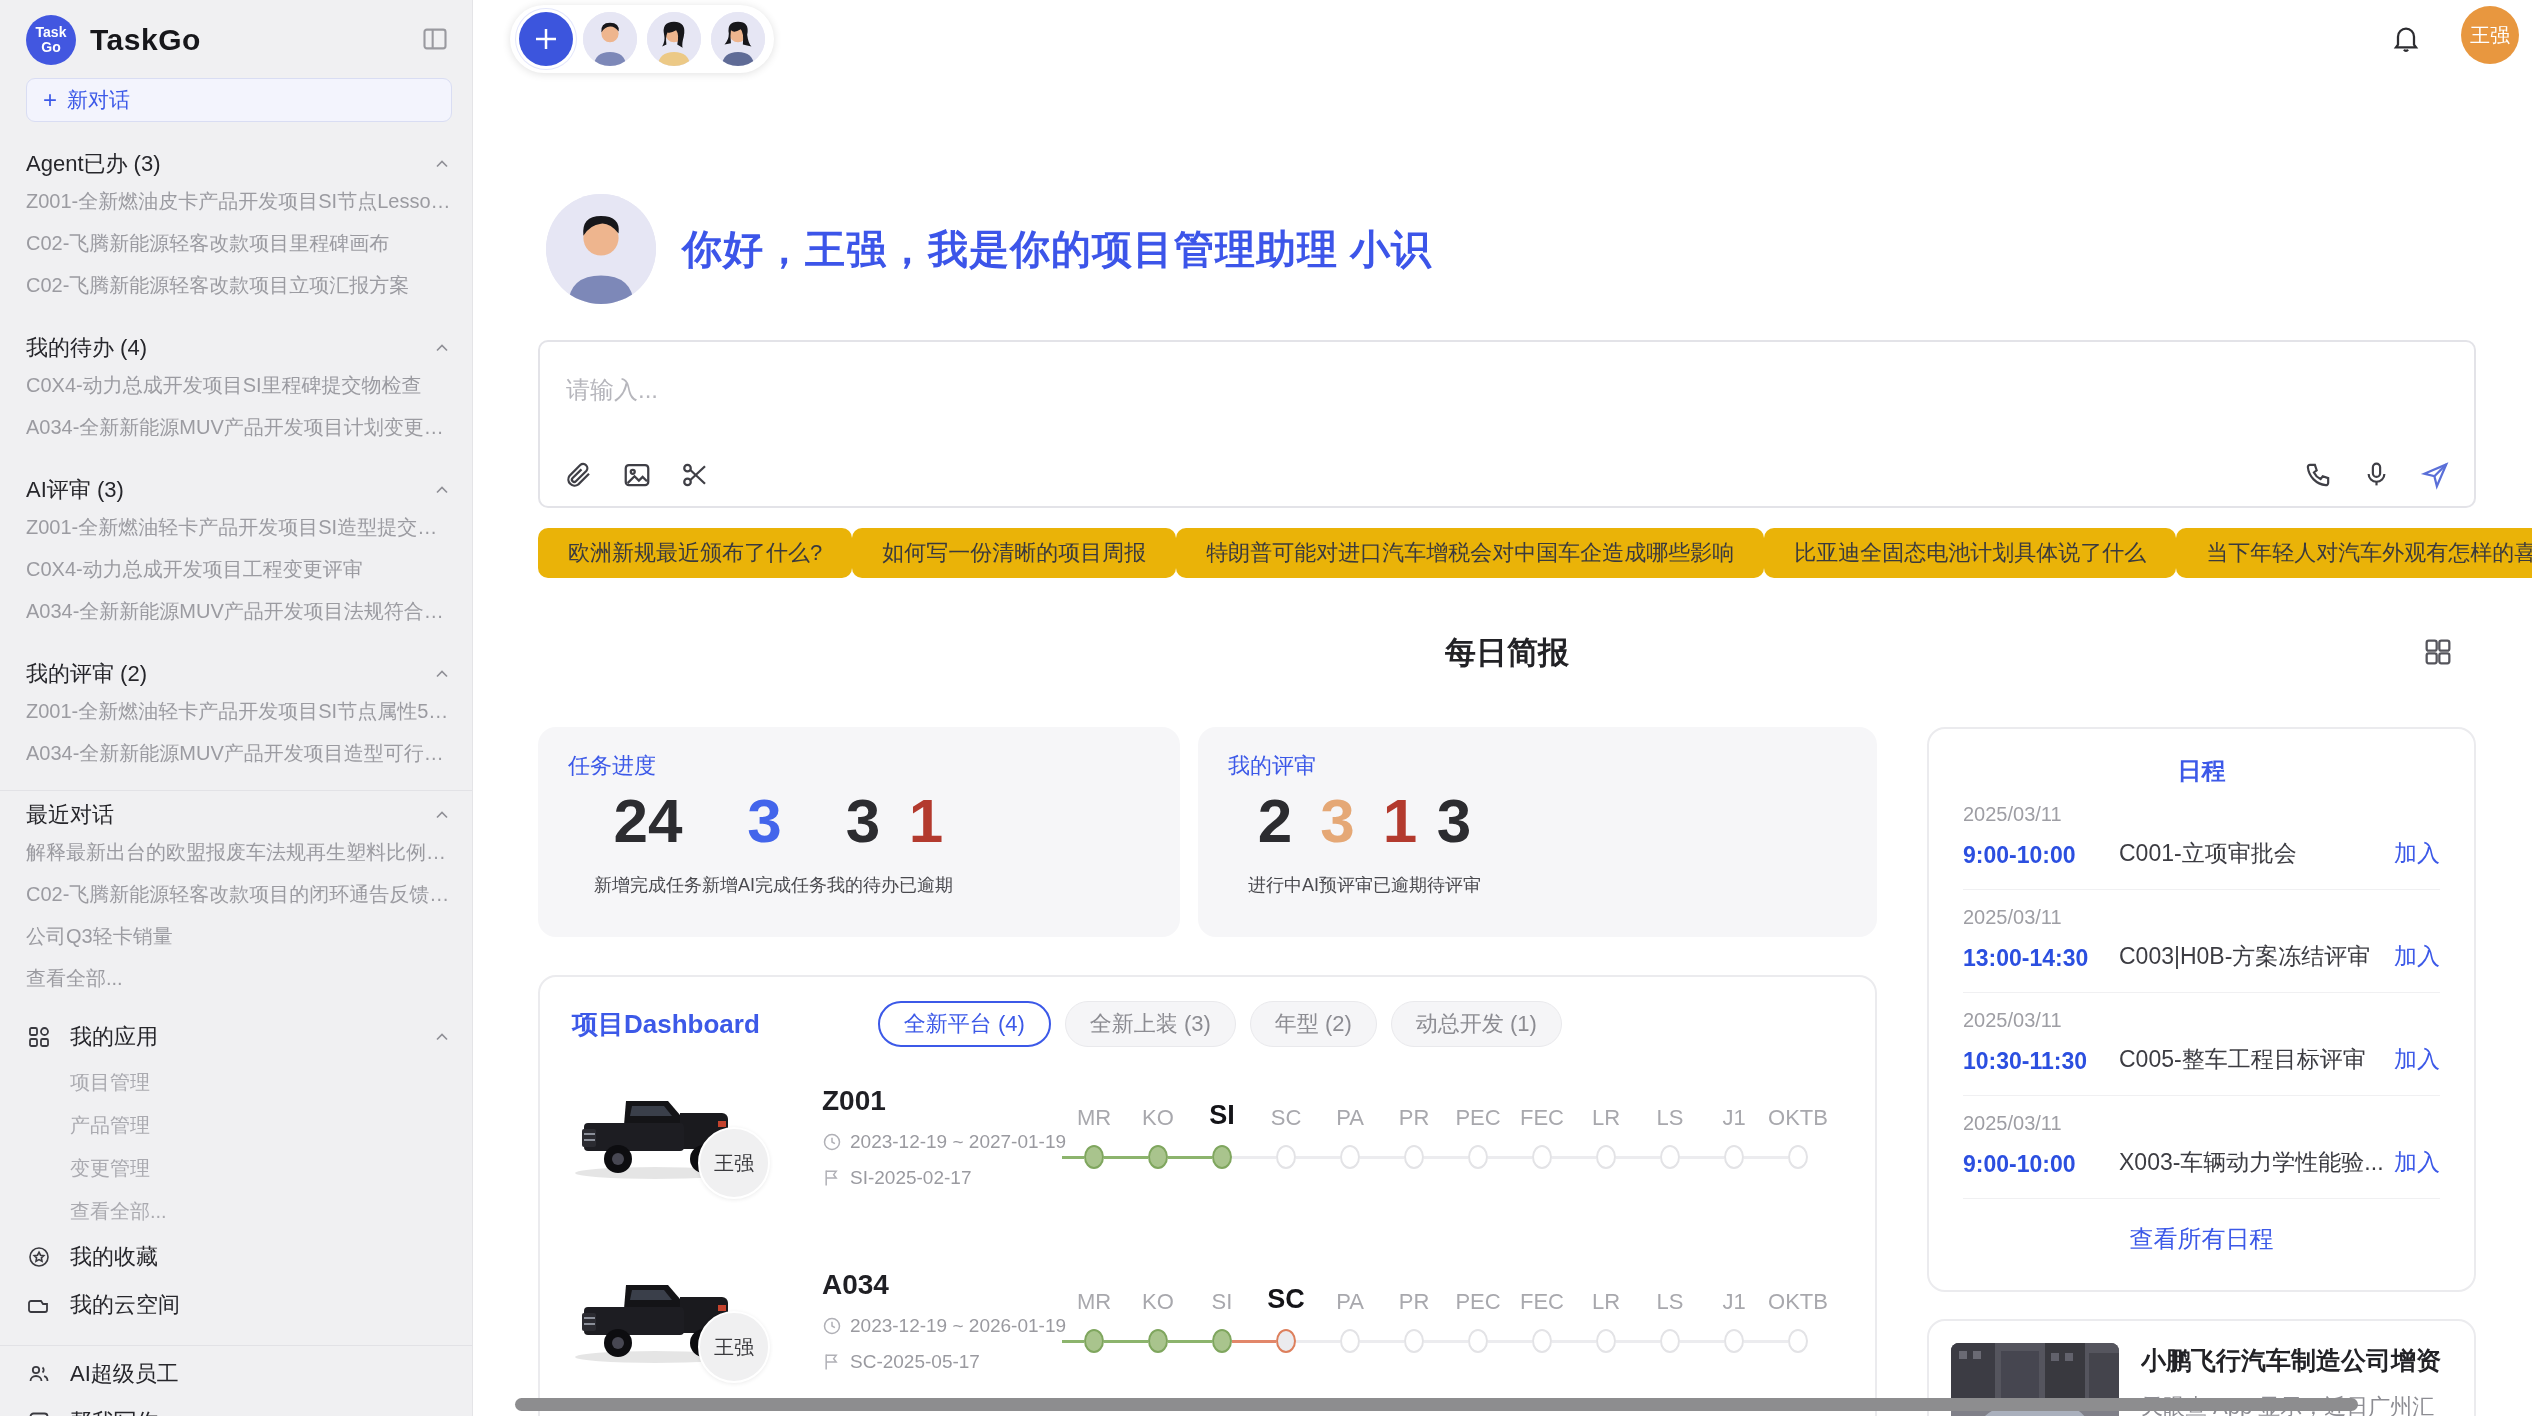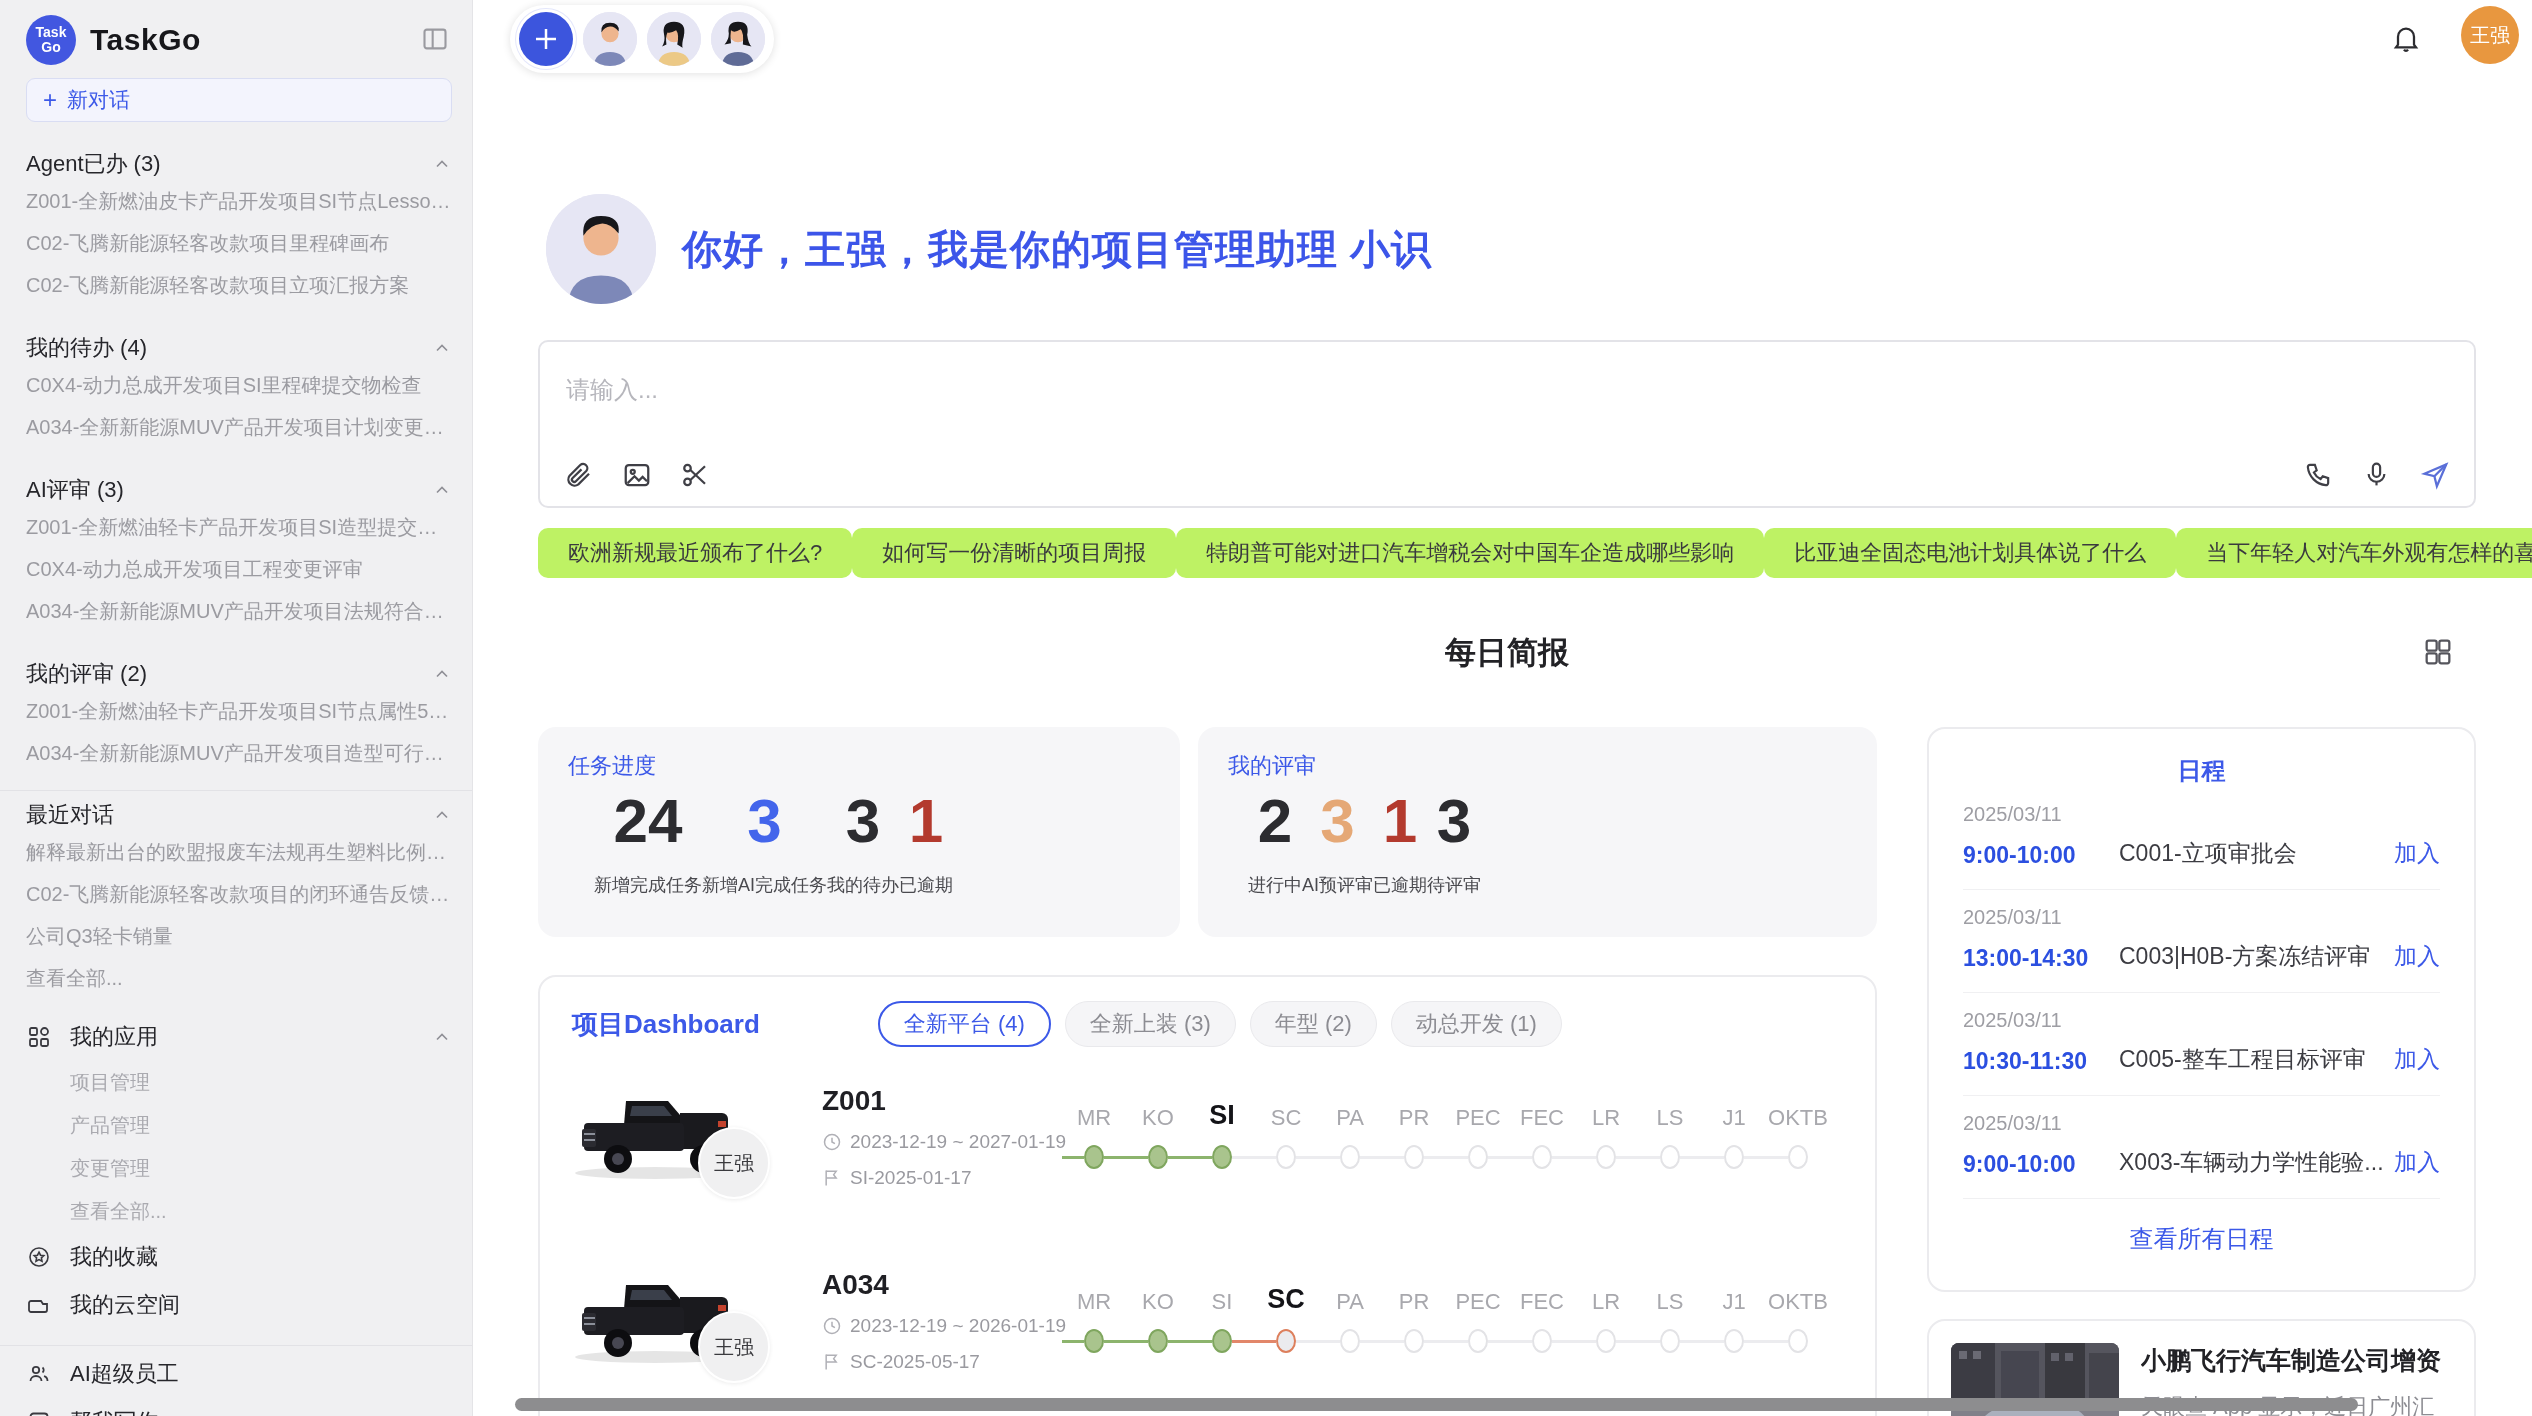--- a/index.html
+++ b/index.html
@@ -55,21 +55,21 @@
   .input-box { position:absolute; left:65px; top:340px; width:1938px; height:168px;
     border:2px solid #e3e3e8; border-radius:10px; background:#fff; }
   .input-ph { position:absolute; left:26px; top:32px; font-size:24px; color:#b6b6bc; }
   .in-icons-l { position:absolute; left:24px; bottom:16px; display:flex; gap:28px; color:#3f3f46; }
   .in-icons-r { position:absolute; right:24px; bottom:16px; display:flex; gap:28px; color:#3f3f46; align-items:center; }
   .in-ic { width:30px; height:30px; cursor:pointer; }
   .in-ic.send { color:#5a6fd8; }
 
   .chips { position:absolute; left:65px; top:528px; width:1938px; display:flex;
     justify-content:space-between; }
-  .chip { height:50px; background:#bef264; border-radius:10px; display:flex; align-items:center;
+  .chip { height:50px; background:#eab308; border-radius:10px; display:flex; align-items:center;
     padding:0 30px; font-size:22px; color:#3a3a3e; cursor:pointer; white-space:nowrap; }
 
   .briefing-row { position:absolute; left:65px; top:632px; width:1938px; height:44px;font-family:Liberation Serif, serif; }
   .briefing-title { text-align:center; font-size:31px; font-weight:700; color:#222226; }
   .briefing-grid { position:absolute; right:22px; top:4px; width:32px; height:32px; color:#55555c; cursor:pointer; }
 
   .columns { position:absolute; left:65px; top:727px; width:1938px; display:flex; }
   .col-left { width:1339px; }
   .col-right { width:549px; margin-left:50px; }
 
@@ -507,21 +507,21 @@
                   </span>
                 <span>2023-12-19 ~ 2027-01-19</span>
               </div>
               <div class="proj-line">
                 <span class="pic">
                     <svg width="20" height="20" viewBox="0 0 24 24" fill="none" stroke="currentColor" stroke-width="1.8">
                       <line x1="5" y1="3" x2="5" y2="21"></line>
                       <path d="M5 4 h12 l-3 4 3 4 h-12"></path>
                     </svg>
                   </span>
-                <span>SI-2025-01-17</span>
+                <span>SI-2025-02-17</span>
               </div>
             </div>
             <div class="ms-track">
                 <div class="ms-col">
                   <div class="ms-label">MR</div>
                   <div class="ms-noderow">
                     <span class="seg green"></span>
                     <span class="ms-node done"></span>
                     <span class="seg green"></span>
                   </div>

